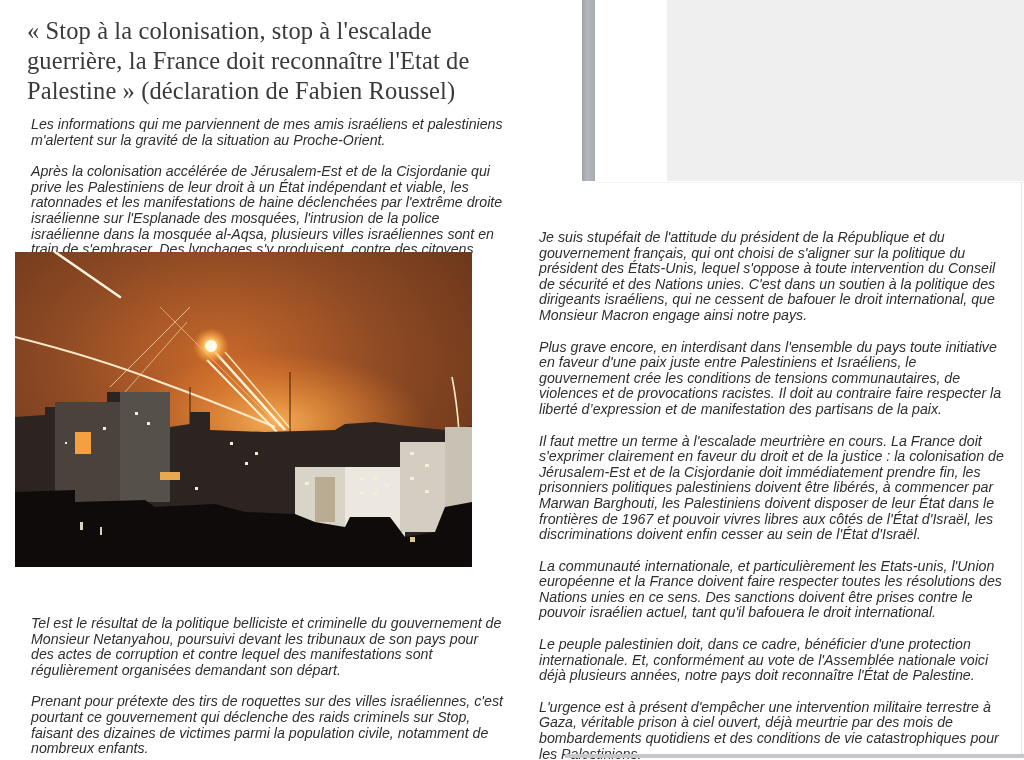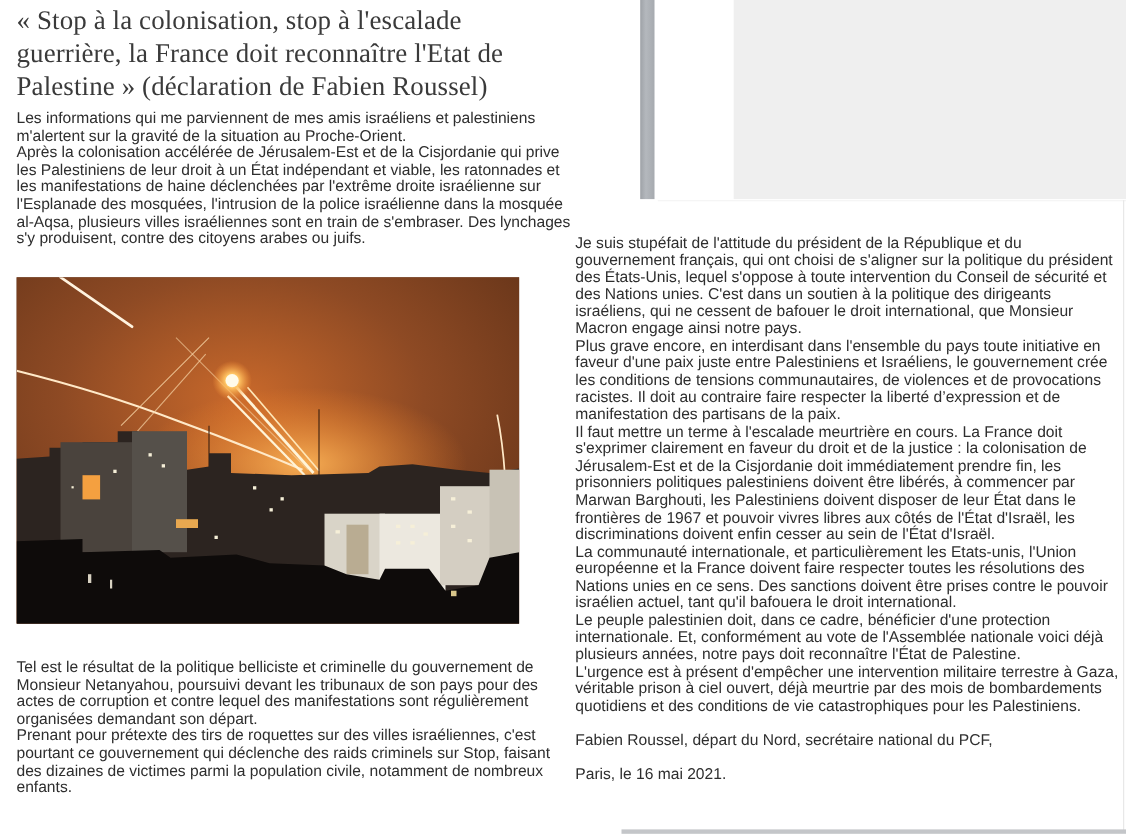--- a/index.html
+++ b/index.html
@@ -6,26 +6,26 @@
   body {
     width:1024px; height:760px; position:relative; overflow:hidden;
     background:#ffffff;
     font-family:"Liberation Sans", sans-serif;
     color:#2b2b2b;
   }
   .title {
     position:absolute; left:15px; top:4px; width:500px;
     font-family:"Liberation Serif", serif;
     font-size:24.5px; line-height:30px; color:#3a3a3a;
-    margin:0; font-weight:normal; letter-spacing:0.1px;
+    margin:12px; font-weight:normal; letter-spacing:0.1px;
   }
   .text {
     font-size:14.2px; line-height:15.6px; color:#2e2e2e;
   }
-  .text p { margin:0; }
+  .text p { margin:16px;font-style:italic; }
   .left-top { position:absolute; left:15px; top:101px; width:505px; }
   .left-bottom { position:absolute; left:15px; top:600px; width:505px; }
   .photo {
     position:absolute; left:15px; top:252px; width:457px; height:315px;
     overflow:hidden; background:#6b3a1e;
   }
   .right-col { position:absolute; left:523px; top:214px; width:500px; }
   .right-col .gap { height:15.6px; }
   .vbar {
     position:absolute; left:582px; top:0; width:13px; height:181px;

